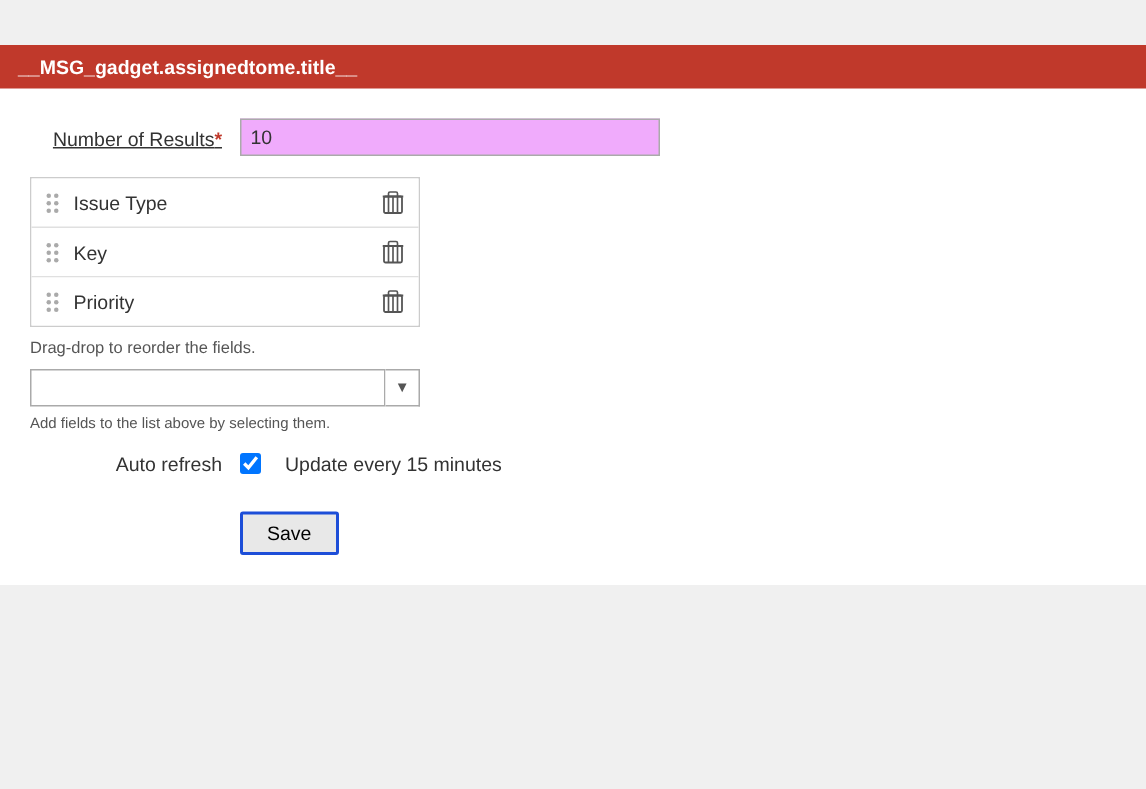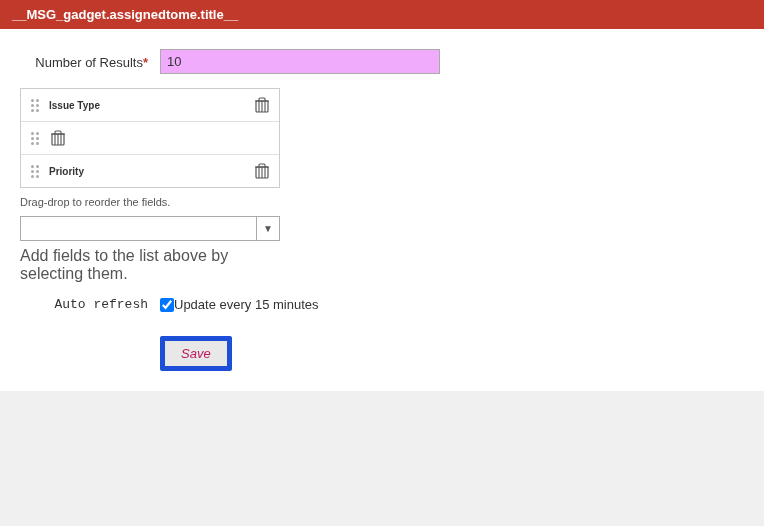--- a/index.html
+++ b/index.html
@@ -12,20 +12,21 @@
       font-family: Arial, sans-serif;
       font-size: 13px;
       background: #f0f0f0;
       width: 764px;
       min-height: 526px;
     }
 
     .window {
       width: 764px;
       background: #fff;
+      margin-top: 30px;
     }
 
     .title-bar {
       background: #c0392b;
       color: #fff;
       padding: 7px 12px;
       font-size: 13px;
       font-weight: bold;
     }
 
@@ -40,20 +41,21 @@
     }
 
     .form-label {
       width: 140px;
       min-width: 140px;
       padding-top: 6px;
       font-size: 13px;
       color: #333;
       text-align: right;
       padding-right: 12px;
+      text-decoration: underline;
     }
 
     .required-star {
       color: #c0392b;
       font-weight: bold;
     }
 
     .form-control-area {
       flex: 1;
       max-width: 280px;
@@ -114,23 +116,22 @@
 
     .dot {
       width: 3px;
       height: 3px;
       background: #aaa;
       border-radius: 50%;
     }
 
     .column-name {
       flex: 1;
-      font-size: 10px;
-      color: #333;
-      font-weight: bold;
+      font-size: 13px;
+      color: #333;
     }
 
     .delete-btn {
       background: none;
       border: none;
       cursor: pointer;
       color: #555;
       padding: 2px;
       display: flex;
       align-items: center;
@@ -168,68 +169,65 @@
       border: 1px solid #aaa;
       border-left: none;
       padding: 0 6px;
       cursor: pointer;
       display: flex;
       align-items: center;
       color: #555;
     }
 
     .add-fields-hint {
-      font-size: 16px;
+      font-size: 10px;
       color: #555;
     }
 
     .auto-refresh-row {
       display: flex;
       align-items: center;
       margin-bottom: 24px;
     }
 
     .auto-refresh-label {
       width: 140px;
       min-width: 140px;
       padding-right: 12px;
       text-align: right;
       font-size: 13px;
       color: #333;
-      font-family: Liberation Mono, monospace;
     }
 
     .checkbox-label {
       display: flex;
-      align-items: center;
-      gap: 0;
+      gap: 16px;
       font-size: 13px;
       color: #333;
     }
 
     .checkbox-label input[type="checkbox"] {
       width: 14px;
       height: 14px;
       cursor: pointer;
     }
 
     .save-row {
       display: flex;
       padding-left: 140px;
     }
 
     .save-btn {
       background: #e8e8e8;
-      border: 5px solid #1d4ed8;
+      border: 2px solid #1d4ed8;
       padding: 5px 16px;
       font-size: 13px;
-      color: #be185d;
+      color: #000000;
       cursor: pointer;
       border-radius: 2px;
-      font-style: italic;
     }
 
     .chevron-down {
       font-size: 10px;
     }
   </style>
 </head>
 <body>
 
 <div class="window">
@@ -282,20 +280,21 @@
             <div class="drag-handle">
               <div class="drag-dots">
                 <div class="dot"></div>
                   <div class="dot"></div>
                 <div class="dot"></div>
                   <div class="dot"></div>
                 <div class="dot"></div>
                   <div class="dot"></div>
               </div>
             </div>
+            <span class="column-name">Key</span>
             <button class="delete-btn" title="Delete">
               <svg class="trash-icon" viewBox="0 0 14 16" fill="none" xmlns="http://www.w3.org/2000/svg">
                 <rect x="1" y="4" width="12" height="11" rx="1" stroke="#555" stroke-width="1.2" fill="none"></rect>
                 <line x1="4" y1="4" x2="4" y2="15" stroke="#555" stroke-width="1.1"></line>
                 <line x1="7" y1="4" x2="7" y2="15" stroke="#555" stroke-width="1.1"></line>
                 <line x1="10" y1="4" x2="10" y2="15" stroke="#555" stroke-width="1.1"></line>
                 <line x1="0" y1="4" x2="14" y2="4" stroke="#555" stroke-width="1.2"></line>
                 <path d="M4 4 L4 2 Q4 1 5 1 L9 1 Q10 1 10 2 L10 4" stroke="#555" stroke-width="1.1" fill="none"></path>
               </svg>
             </button>

